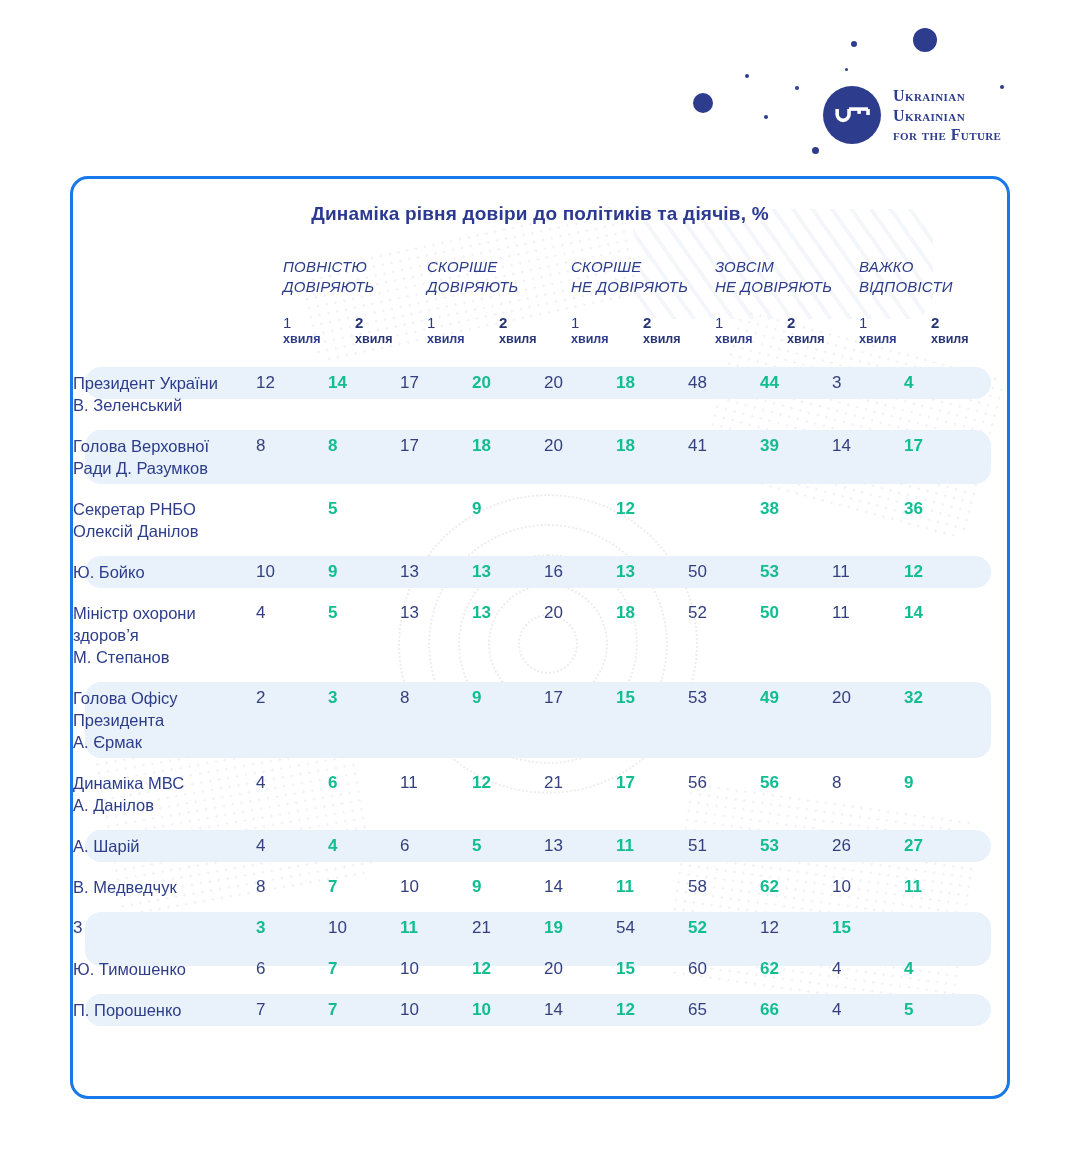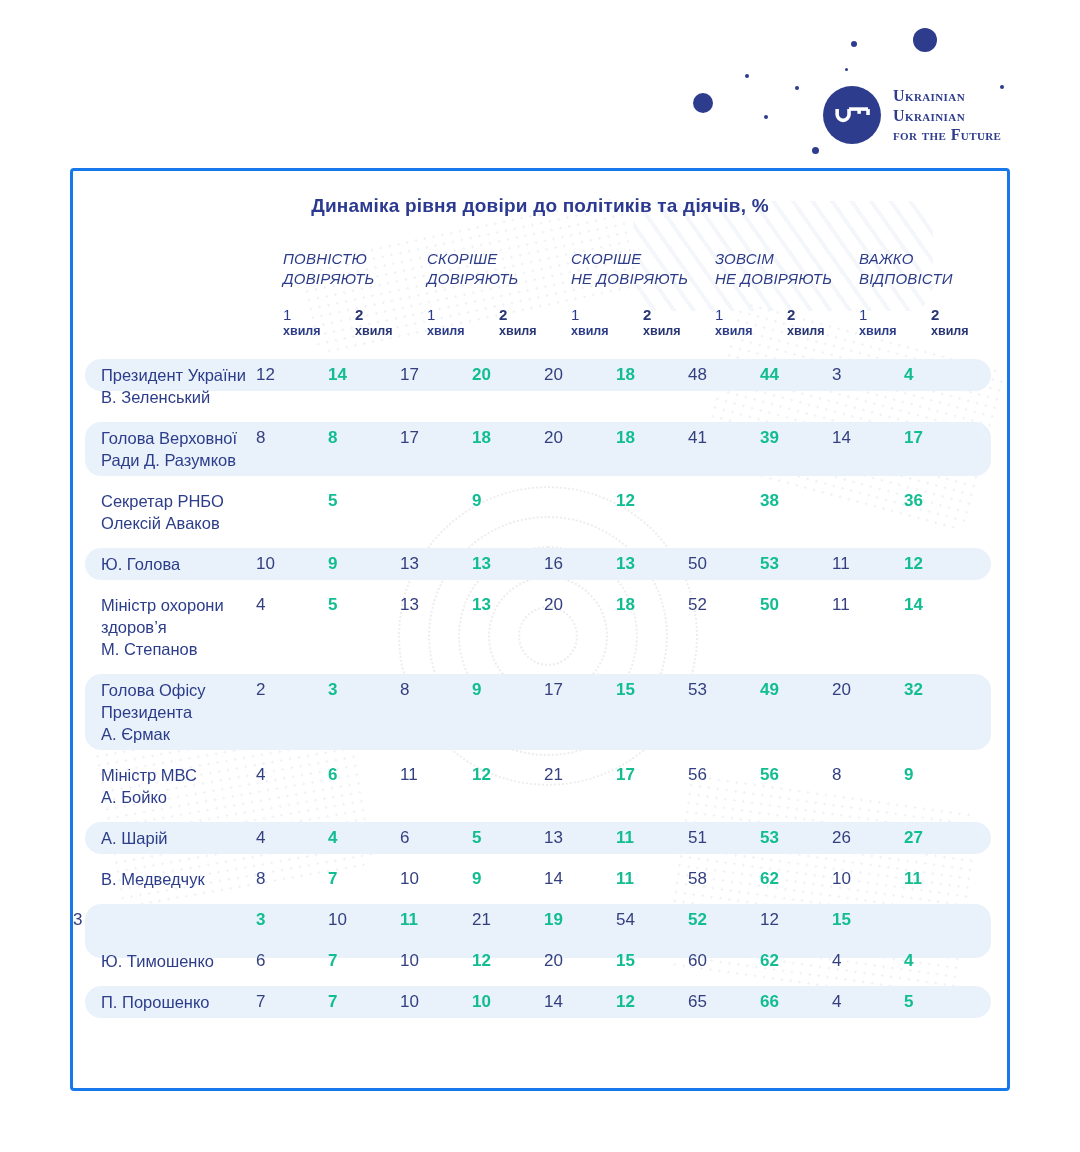--- a/index.html
+++ b/index.html
@@ -19,22 +19,22 @@
   .dot.d-s5   { left:1000px;top:85px;  width:4px;  height:4px; }
   .dot.d-s6   { left:764px; top:115px; width:4px;  height:4px; }
   .dot.d-s7   { left:812px; top:147px; width:7px;  height:7px; }
   .logo { position:absolute; left:823px; top:86px; display:flex; align-items:center; gap:12px; }
   .logo-circle { width:58px; height:58px; border-radius:50%; background:var(--logo-navy,#2e3c8e);
                  display:flex; align-items:center; justify-content:center; flex:0 0 auto; }
   .org-name { font-family:"Liberation Serif",serif; font-variant-caps:small-caps;
               color:var(--logo-navy,#2e3c8e); font-size:16px; font-weight:600;
               line-height:1.22; letter-spacing:.4px; white-space:nowrap; }
   
-  .card { position:absolute; left:70px; top:168px; width:940px; height:923px;
-          border:3px solid var(--card-border,#1778ea); border-radius:4px;
+  .card { position:absolute; left:70px; top:176px; width:940px; height:923px;
+          border:3px solid var(--card-border,#1778ea); border-radius:18px;
           background:#fff; overflow:hidden; }
   .card > * { position:relative; z-index:1; }
   
   .decor { position:absolute; z-index:0 !important; pointer-events:none; }
   .ring { border:2px dotted #ededed; border-radius:50%; }
   .dots-patch { background-image:radial-gradient(#e4eaf3 1.1px, transparent 1.25px);
                 background-size:9px 9px; opacity:.65; border-radius:24px; }
   .streaks { background:repeating-linear-gradient(55deg,#f1f4f9 0 4px,transparent 4px 16px);
              border-radius:24px; opacity:.8; }
   
@@ -47,21 +47,21 @@
            text-transform:uppercase; line-height:1.35; letter-spacing:.2px; }
   .whead { margin-top:16px; }
   .whcell { color:#2d3c88; }
   .whcell .num { font-size:15px; line-height:18px; }
   .whcell .word { font-size:12.5px; line-height:15px;font-weight:bold; }
   .whcell.bold { font-weight:bold; color:#273573; }
   .rows { margin-top:20px; }
   .row { position:relative; padding:5px 0; margin-bottom:9px; }
   .row .pill { position:absolute; left:12px; right:16px; top:0; border-radius:16px;
                background:var(--row-highlight,#e9f1fb); z-index:0; }
-  .row .name { position:relative; z-index:1; color:#2c3d8a; font-size:16.5px; line-height:22px;margin-left:28px; }
+  .row .name { position:relative; z-index:1; color:#2c3d8a; font-size:16.5px; line-height:22px; }
   .row .val { position:relative; z-index:1; font-size:17px; line-height:22px; align-self:start; }
   .row .val.w1 { color:var(--value-navy,#333f7e); }
   .row .val.w2 { color:var(--wave2-teal,#12bd92); font-weight:bold; }
 </style>
 </head>
 <body style="--card-border: #1778ea; --navy: #2b3990; --value-navy: #333f7e; --wave2-teal: #12bd92; --row-highlight: #e9f1fb; --logo-navy: #2e3c8e;">
 
 <div class="brand-area">
   <span class="dot d-big1"></span>
   <span class="dot d-big2"></span>
@@ -206,37 +206,37 @@
         <div class="val w2">18</div>
         <div class="val w1">41</div>
         <div class="val w2">39</div>
         <div class="val w1">14</div>
         <div class="val w2">17</div>
       </div>
       <div class="grid row">
 
       <div class="name">
           <div>Секретар РНБО</div>
-          <div>Олексій Аваков</div>
+          <div>Олексій Данілов</div>
         </div>
     <div class="val w1"></div>
         <div class="val w2">5</div>
         <div class="val w1"></div>
         <div class="val w2">9</div>
         <div class="val w1"></div>
         <div class="val w2">12</div>
         <div class="val w1"></div>
         <div class="val w2">38</div>
         <div class="val w1"></div>
         <div class="val w2">36</div>
       </div>
       <div class="grid row">
       <div class="pill" style="height: 32px;"></div>
       <div class="name">
-          <div>Ю. Голова</div>
+          <div>Ю. Бойко</div>
         </div>
     <div class="val w1">10</div>
         <div class="val w2">9</div>
         <div class="val w1">13</div>
         <div class="val w2">13</div>
         <div class="val w1">16</div>
         <div class="val w2">13</div>
         <div class="val w1">50</div>
         <div class="val w2">53</div>
         <div class="val w1">11</div>
@@ -274,22 +274,22 @@
         <div class="val w1">17</div>
         <div class="val w2">15</div>
         <div class="val w1">53</div>
         <div class="val w2">49</div>
         <div class="val w1">20</div>
         <div class="val w2">32</div>
       </div>
       <div class="grid row">
 
       <div class="name">
-          <div>Міністр МВС</div>
-          <div>А. Бойко</div>
+          <div>Динаміка МВС</div>
+          <div>А. Данілов</div>
         </div>
     <div class="val w1">4</div>
         <div class="val w2">6</div>
         <div class="val w1">11</div>
         <div class="val w2">12</div>
         <div class="val w1">21</div>
         <div class="val w2">17</div>
         <div class="val w1">56</div>
         <div class="val w2">56</div>
         <div class="val w1">8</div>

